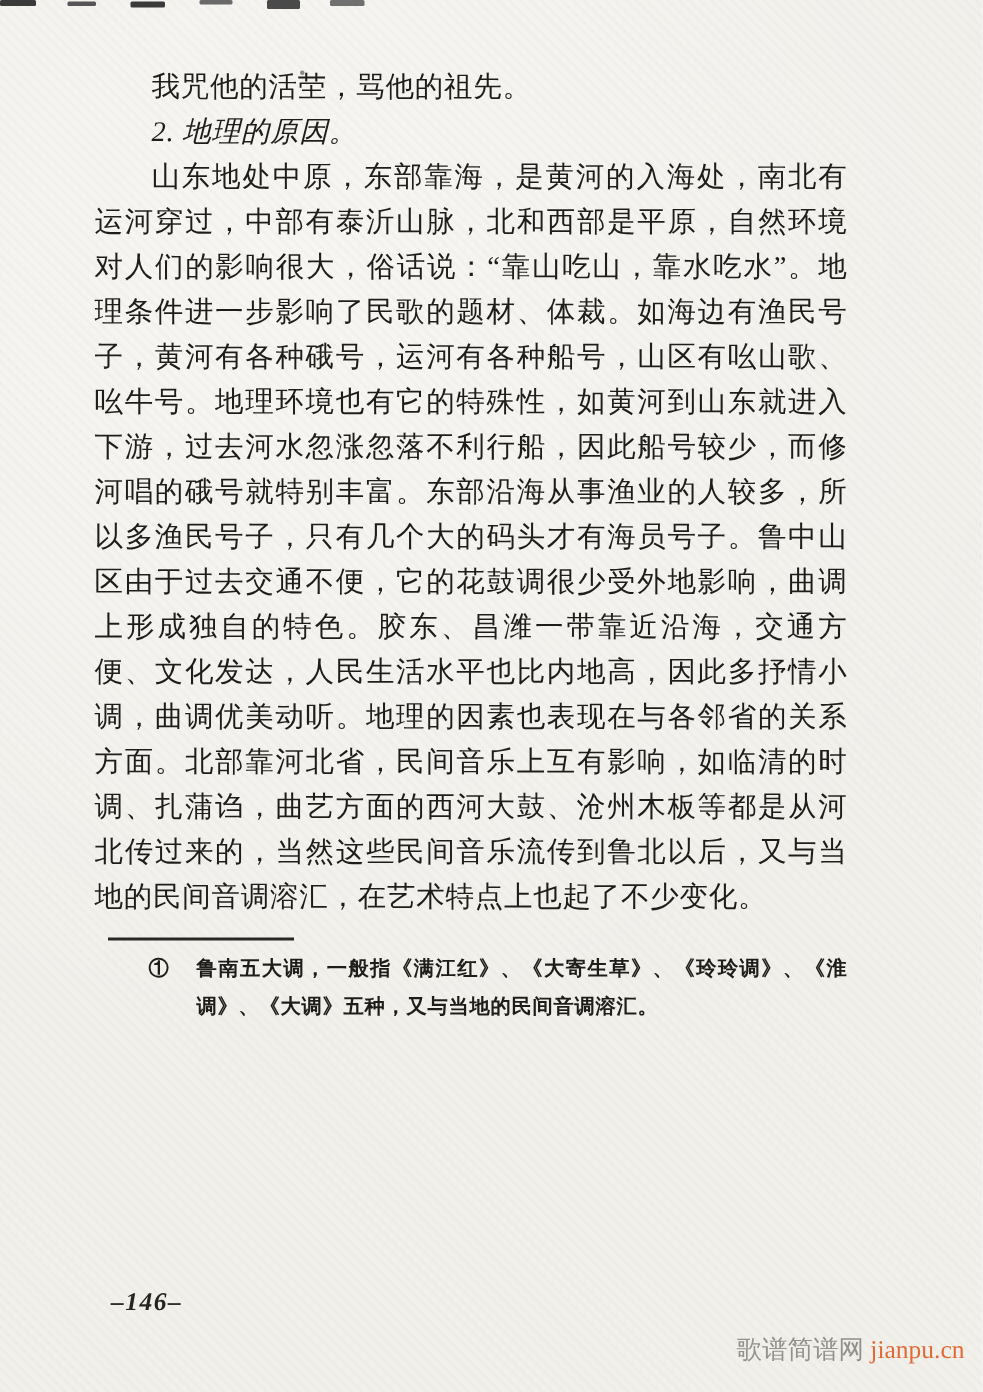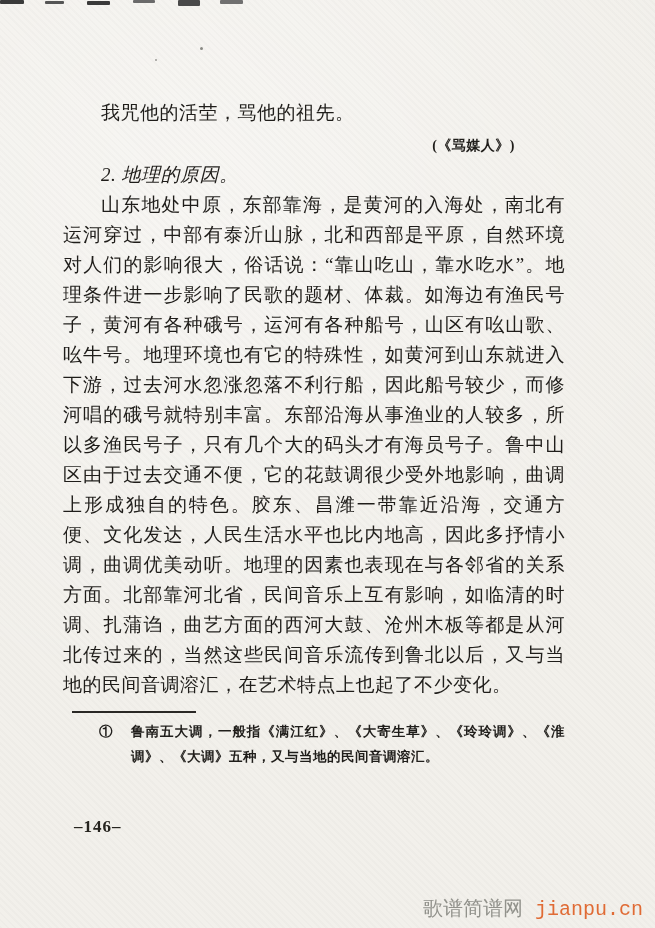--- a/index.html
+++ b/index.html
@@ -32,21 +32,21 @@
   .a5 { left: 178px; top: 0; width: 22px; height: 6px; background:#4a4a4a; }
   .a6 { left: 220px; top: 0; width: 23px; height: 4px; background:#707070; }
   .dot1 { position:absolute; left:200px; top:47px; width:3px; height:3px; background:#8a8a85; border-radius:50%; }
   .dot2 { position:absolute; left:155px; top:59px; width:2px; height:2px; background:#9a9a95; border-radius:50%; }
 
   .text-block {
     position: absolute;
     left: 63px;
     top: 0;
     width: 502px;
-    padding-top: 98px;
+    padding-top: 44px;
     font-size: 19px;
     line-height: 30px;
     letter-spacing: 0.5px;
   }
   .quote {
     margin: 0;
     text-indent: 2em;
   }
   .attribution {
     margin: 4px 0 0 0;
@@ -88,32 +88,33 @@
   }
   .fn-text {
     flex: 1;
     text-align: justify;
     text-justify: inter-character;
     text-align-last: left;
   }
   .page-number {
     position: absolute;
     left: 74px;
-    top: 817px;
+    top: 858px;
     font-size: 17px;
     font-weight: bold;
+    font-style: italic;
     letter-spacing: 1px;
     color: #26241f;
   }
   .watermark {
     position: absolute;
     right: 12px;
-    bottom: 6px;
-    font-size: 20px;
-    font-family: Liberation Mono, monospace;
+    bottom: 17px;
+    font-size: 17px;
+    font-family: Liberation Serif, serif;
   }
   .wm-name { color: #92928c; }
   .wm-url  { color: #e06b35; }
 </style>
 </head>
 <body>
 
 <div class="page">
 
   <div class="artifact a1"></div>
@@ -121,21 +122,20 @@
   <div class="artifact a3"></div>
   <div class="artifact a4"></div>
   <div class="artifact a5"></div>
   <div class="artifact a6"></div>
   <div class="dot1"></div>
   <div class="dot2"></div>
 
   <div class="text-block">
     <p class="quote">我咒他的活茔，骂他的祖先。</p>
 
-    <p class="attribution">(《骂媒人》)</p>
 
 
     <p class="heading">2. 地理的原因。</p>
 
     <p class="para indent">山东地处中原，东部靠海，是黄河的入海处，南北有运河穿过，中部有泰沂山脉，北和西部是平原，自然环境对人们的影响很大，俗话说：“靠山吃山，靠水吃水”。地理条件进一步影响了民歌的题材、体裁。如海边有渔民号子，黄河有各种硪号，运河有各种船号，山区有吆山歌、吆牛号。地理环境也有它的特殊性，如黄河到山东就进入下游，过去河水忽涨忽落不利行船，因此船号较少，而修河唱的硪号就特别丰富。东部沿海从事渔业的人较多，所以多渔民号子，只有几个大的码头才有海员号子。鲁中山区由于过去交通不便，它的花鼓调很少受外地影响，曲调上形成独自的特色。胶东、昌潍一带靠近沿海，交通方便、文化发达，人民生活水平也比内地高，因此多抒情小调，曲调优美动听。地理的因素也表现在与各邻省的关系方面。北部靠河北省，民间音乐上互有影响，如临清的时调、扎蒲诌，曲艺方面的西河大鼓、沧州木板等都是从河北传过来的，当然这些民间音乐流传到鲁北以后，又与当地的民间音调溶汇，在艺术特点上也起了不少变化。</p>
 
     <div class="footnote-rule"></div>
 
     <div class="footnote">
       <span class="fn-marker">①</span>

